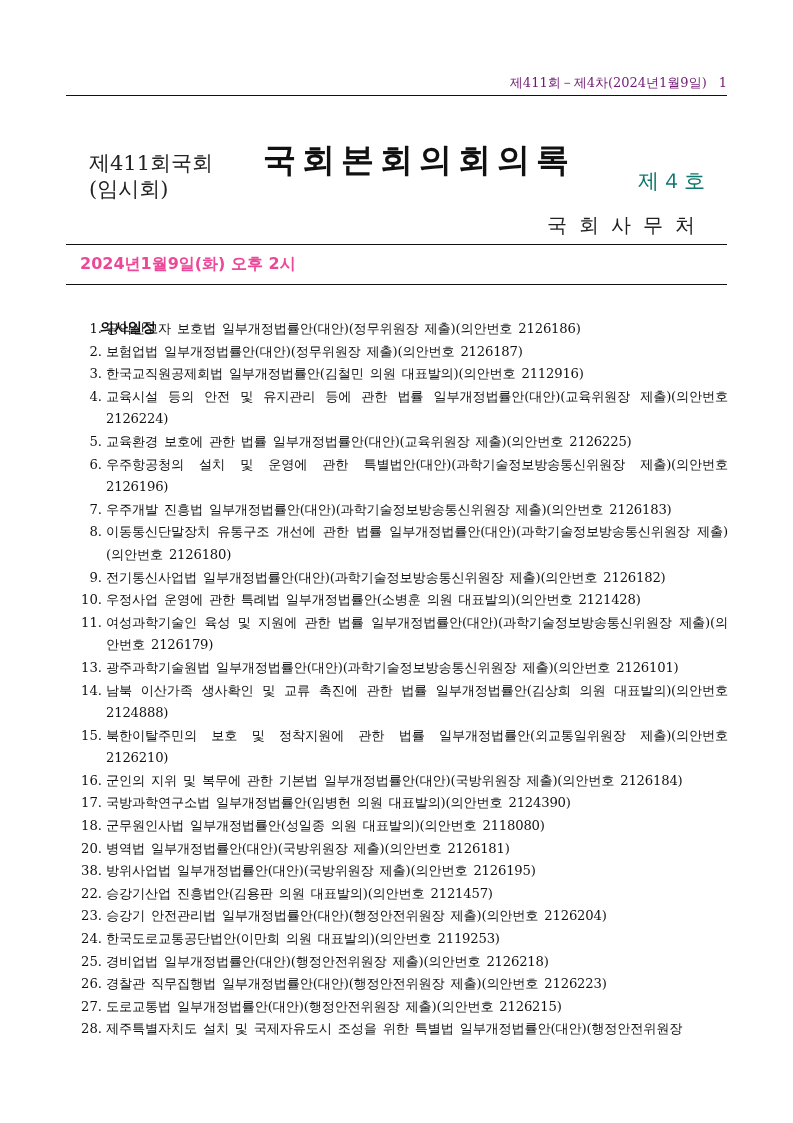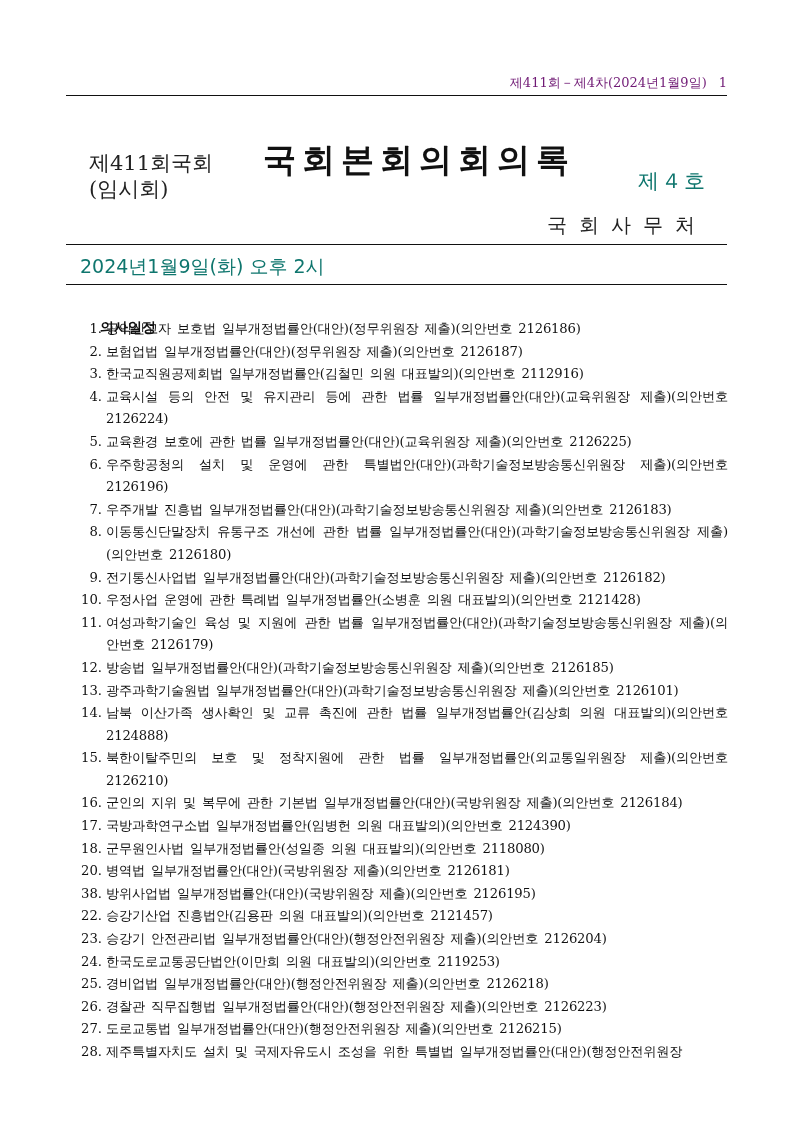--- a/index.html
+++ b/index.html
@@ -7,21 +7,21 @@
   .running-header { position: absolute; top: 74px; right: 66px; font-size: 13px; color: #701a75; white-space: nowrap; }
   .running-header .page-no { margin-left: 12px; }
   .rule { position: absolute; left: 66px; width: 661px; height: 0; border-top: 1.3px solid #111; }
   .rule.top { top: 95px; }
   .rule.mid { top: 244px; }
   .rule.low { top: 284px; }
   .session { position: absolute; left: 89px; top: 150px; font-size: 21px; line-height: 26px; width: 126px; color: #222; }
   .title { position: absolute; left: 263px; top: 138px; font-family: Liberation Sans, sans-serif; font-weight: bold; font-size: 33px; letter-spacing: 6px; color: #111; white-space: nowrap; }
   .issue { position: absolute; right: 86px; top: 167px; font-size: 21px; color: #0f766e; letter-spacing: 2px; }
   .publisher { position: absolute; right: 86px; top: 212px; font-size: 20px; letter-spacing: 12px; color: #222; }
-  .datetime { position: absolute; left: 80px; top: 254px; font-family: "DejaVu Sans", "Liberation Sans", sans-serif; font-weight: normal; font-size: 19px; color: #0f766e; }
+  .datetime { position: absolute; left: 80px; top: 254px; font-family: "DejaVu Sans", "Liberation Sans", sans-serif; font-weight: bold; font-size: 16px; color: #ec4899; }
   .agenda-title { position: absolute; left: 100px; top: 296px; font-family: "DejaVu Sans", "Liberation Sans", sans-serif; font-weight: bold; font-size: 14px; margin-top: 23px; }
   .agenda { position: absolute; left: 78px; top: 318px; width: 650px; margin: 0; padding: 0; list-style: none; font-size: 13.2px; line-height: 22.6px; }
   .agenda li { display: flex; }
   .agenda .num { width: 24px; flex: 0 0 24px; text-align: right; padding-right: 4px; white-space: nowrap; }
   .agenda .txt { flex: 1; text-align: justify; text-align-last: left; letter-spacing: -0.2px; word-spacing: 2px; }
 </style>
 </head>
 <body>
 
 <div class="running-header">
@@ -81,24 +81,20 @@
     </li>
     <li>
       <span class="num">10.</span>
       <span class="txt">우정사업 운영에 관한 특례법 일부개정법률안(소병훈 의원 대표발의)(의안번호 2121428)</span>
     </li>
     <li>
       <span class="num">11.</span>
       <span class="txt">여성과학기술인 육성 및 지원에 관한 법률 일부개정법률안(대안)(과학기술정보방송통신위원장 제출)(의안번호 2126179)</span>
     </li>
     <li>
-      <span class="num">12.</span>
-      <span class="txt">방송법 일부개정법률안(대안)(과학기술정보방송통신위원장 제출)(의안번호 2126185)</span>
-    </li>
-    <li>
       <span class="num">13.</span>
       <span class="txt">광주과학기술원법 일부개정법률안(대안)(과학기술정보방송통신위원장 제출)(의안번호 2126101)</span>
     </li>
     <li>
       <span class="num">14.</span>
       <span class="txt">남북 이산가족 생사확인 및 교류 촉진에 관한 법률 일부개정법률안(김상희 의원 대표발의)(의안번호 2124888)</span>
     </li>
     <li>
       <span class="num">15.</span>
       <span class="txt">북한이탈주민의 보호 및 정착지원에 관한 법률 일부개정법률안(외교통일위원장 제출)(의안번호 2126210)</span>

